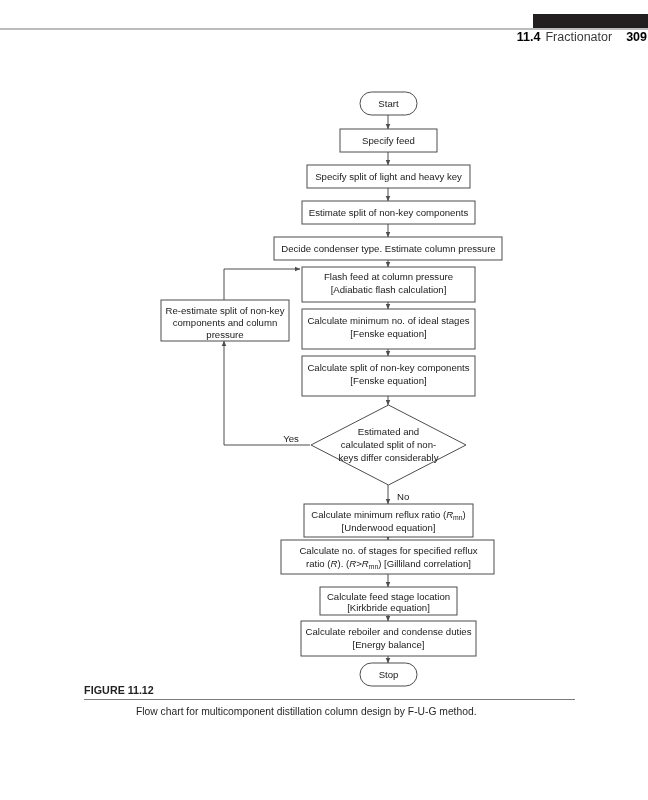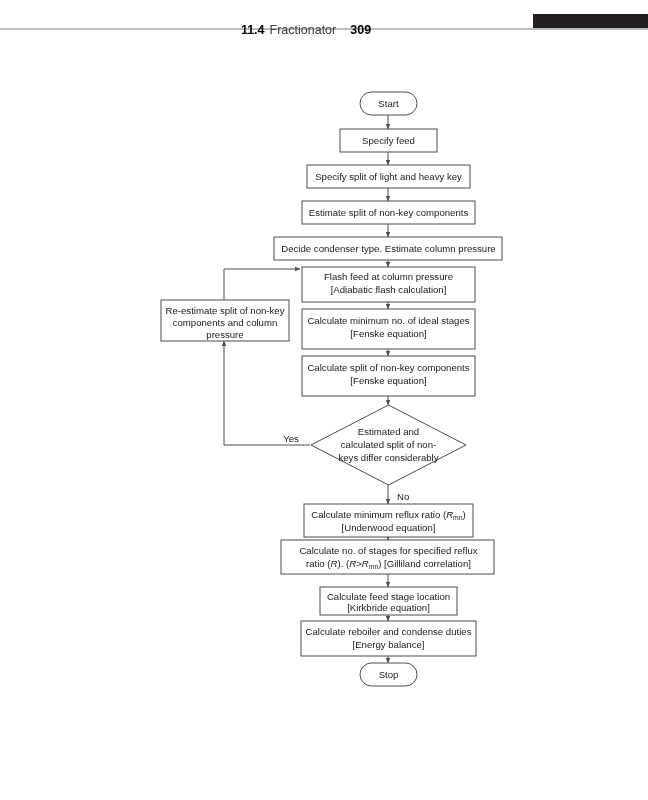--- a/index.html
+++ b/index.html
@@ -33,25 +33,26 @@
     position: absolute;
     left: 0px;
     top: 28px;
     width: 648px;
     height: 2px;
     background: #bcbcbc;
   }
   .head-line {
     position: absolute;
     left: 0px;
-    top: 23px;
+    top: 30px;
     width: 612px;
-    text-align: center;
+    text-align: right;
     font-size: 12.5px;
     white-space: nowrap;
+    padding-left: 35px;
   }
   .head-num {
     font-weight: bold;
     color: #000;
   }
   .head-title {
     color: #3a3a3a;
     margin-left: 5px;
   }
   .head-folio {
@@ -262,14 +263,22 @@
         <text x="388.5" y="568" text-anchor="middle">[Energy balance]</text>
       </g>
 
       <g>
         <rect class="terminator" x="360" y="583" width="57" height="23" rx="11.5" ry="11.5"></rect>
         <text x="388.5" y="598" text-anchor="middle">Stop</text>
       </g>
     </svg>
   </div>
 
+  <div class="caption-block">
+    <div class="fig-label">
+      <span class="fig-word">FIGURE</span>
+      <span>11.12</span>
+    </div>
+    <div class="caption-rule"></div>
+    <div class="caption-text">Flow chart for multicomponent distillation column design by F-U-G method.</div>
+  </div>
 
 </div>
 
 </body></html>

